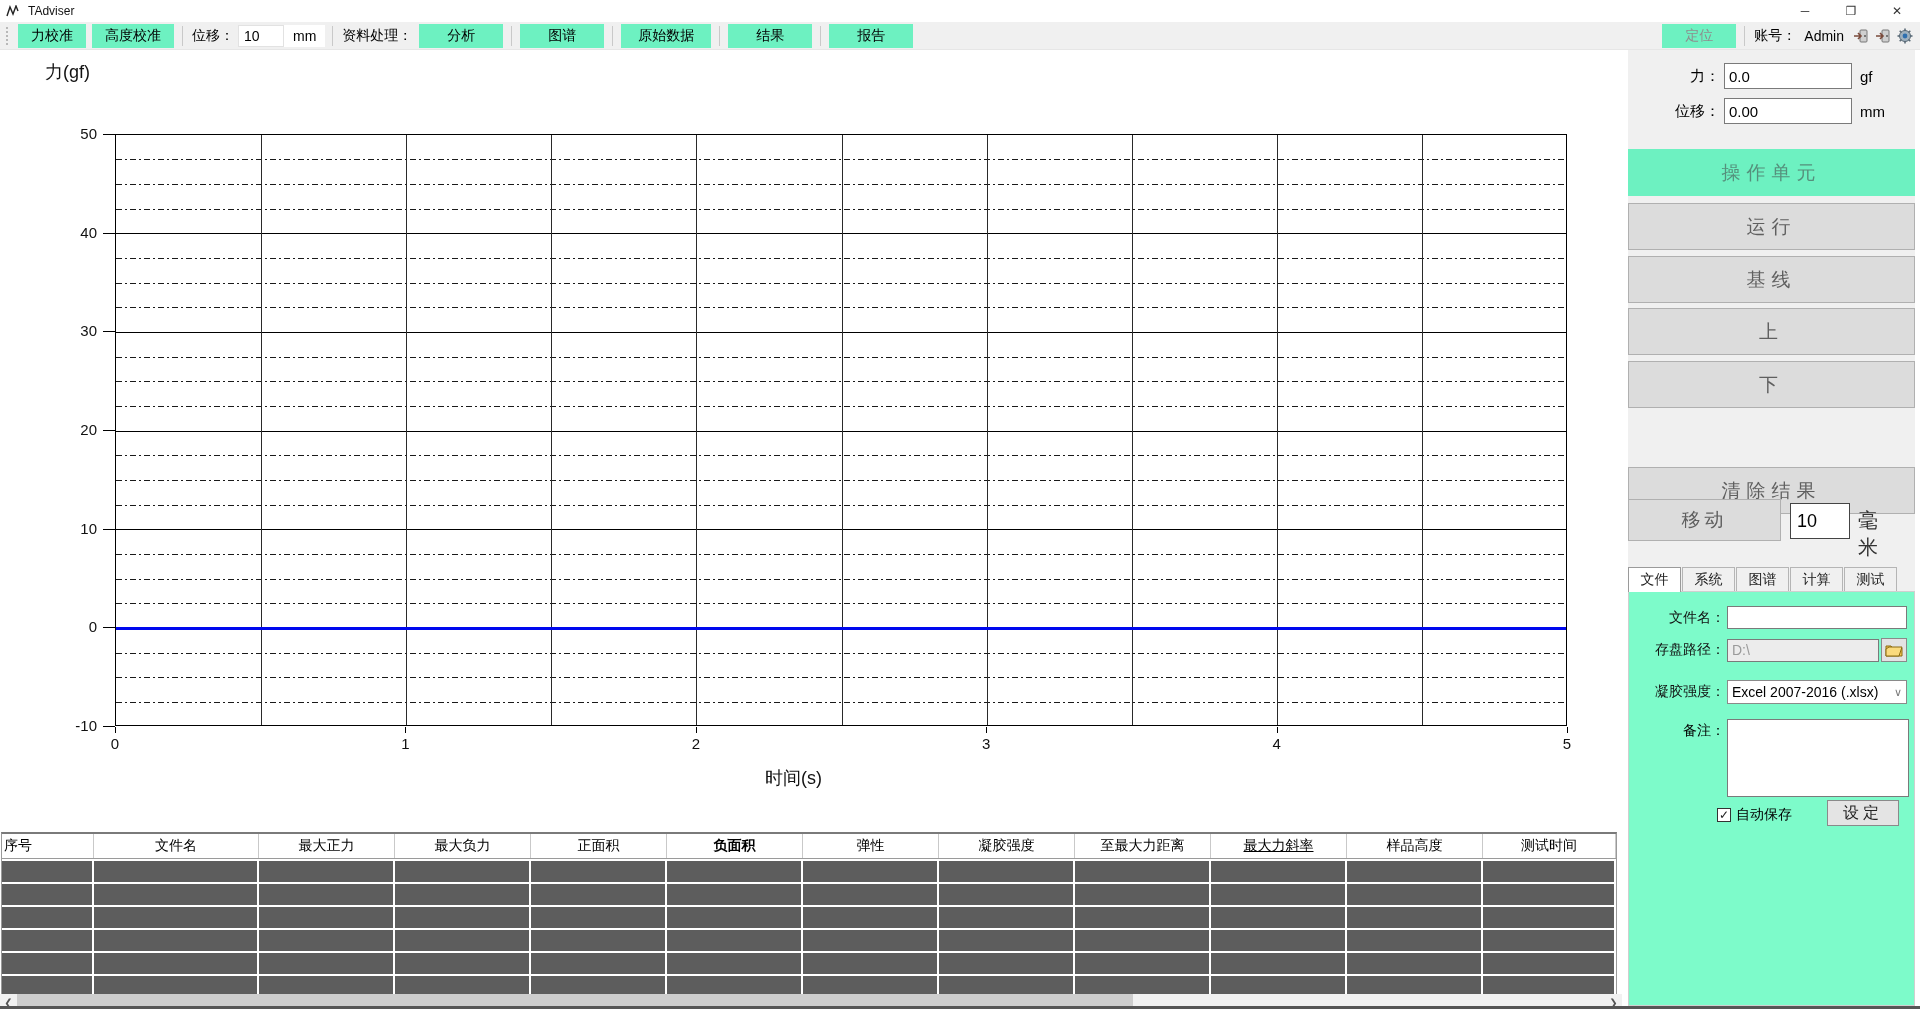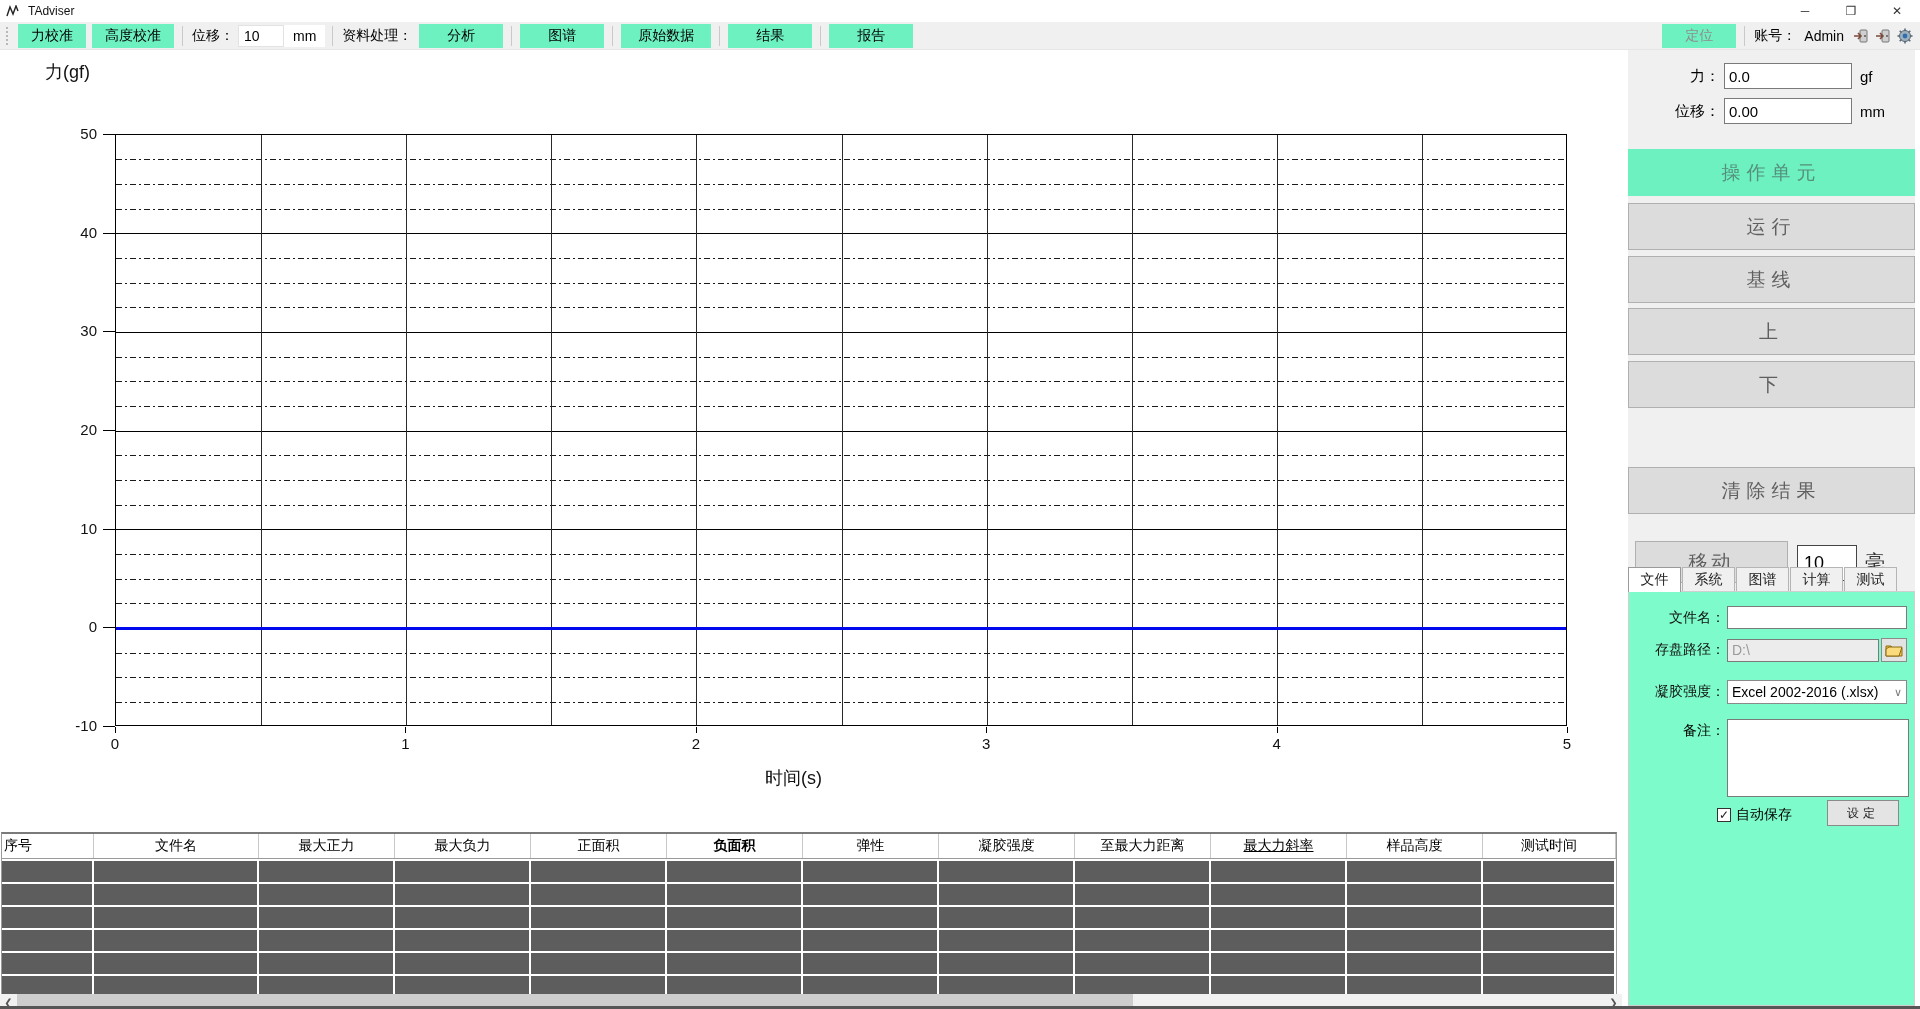--- a/index.html
+++ b/index.html
@@ -67,21 +67,21 @@
   .sidepanel{position:absolute;left:1628px;top:50px;width:287px;height:956px;background:var(--ui-gray);}
   .ro-row{position:absolute;left:0;width:287px;height:28px;display:flex;align-items:center;}
   .ro-label{width:92px;text-align:right;font-size:15px;}
   .ro-input{width:128px;height:26px;border:1px solid #7a7a7a;background:#fff;
             font-size:15px;padding:1px 4px;margin-left:4px;font-family:"Liberation Sans",sans-serif;}
   .ro-unit{font-size:15px;margin-left:8px;}
   .big-btn{position:absolute;left:0;width:287px;height:47px;background:#dcdcdc;border:1px solid #b0b0b0;
            display:flex;align-items:center;justify-content:center;font-family:"Liberation Serif",serif;
            font-size:19px;color:#5f5f5f;letter-spacing:6px;}
   .big-btn.green{background:var(--green);border-color:var(--green);color:#55907c;}
-  .move-row{position:absolute;left:0;top:491px;width:240px;height:42px;margin-left:7px;}
+  .move-row{position:absolute;left:0;top:449px;width:240px;height:42px;}
   .move-btn{position:absolute;left:0;top:0;width:153px;height:42px;background:#dcdcdc;border:1px solid #b0b0b0;
             display:flex;align-items:center;justify-content:center;font-family:"Liberation Serif",serif;
             font-size:19px;color:#5f5f5f;letter-spacing:4px;}
   .move-input{position:absolute;left:162px;top:4px;width:60px;height:36px;border:1px solid #444;
               font-size:18px;padding:2px 6px;font-family:"Liberation Sans",sans-serif;}
   .move-unit{position:absolute;left:230px;top:8px;font-family:"Liberation Serif",serif;font-size:20px;color:#333;}
   .tabs{position:absolute;left:0;top:517px;width:287px;height:24px;display:flex;}
   .tab{width:53px;height:24px;display:flex;align-items:center;justify-content:center;font-size:14px;
        background:var(--ui-gray);border:1px solid #b5b5b5;border-bottom:none;margin-right:1px;color:#222;}
   .tab.active{background:#fff;border-color:#9a9a9a;position:relative;z-index:2;height:25px;}
@@ -99,21 +99,21 @@
   .chev{color:#7a7a7a;font-size:11px;}
   .fp-note{position:absolute;left:98px;top:127px;width:182px;height:78px;border:1px solid #7a7a7a;
            background:#fff;resize:none;font-family:"Liberation Sans",sans-serif;font-size:13px;}
   .fp-note-label{position:absolute;left:0;top:130px;width:96px;text-align:right;font-size:14px;}
   .autosave{position:absolute;left:88px;top:214px;display:flex;align-items:center;}
   .checkbox{width:14px;height:14px;border:1px solid #333;background:#fff;display:flex;
             align-items:center;justify-content:center;font-size:12px;color:#222;}
   .autosave-label{font-size:14px;margin-left:5px;}
   .set-btn{position:absolute;left:198px;top:208px;width:72px;height:26px;background:#e4e4e4;
            border:1px solid #8a8a8a;display:flex;align-items:center;justify-content:center;
-           font-size:12px;letter-spacing:4px;color:#222;}
+           font-size:16px;letter-spacing:4px;color:#222;}
   .bottom-edge{position:absolute;left:0;bottom:0;width:1920px;height:3px;background:#565656;}
   .gap-strip{position:absolute;left:1622px;top:50px;width:6px;height:956px;background:#fff;}
   .right-strip{position:absolute;left:1915px;top:50px;width:5px;height:956px;background:#fff;}
 </style>
 </head>
 <body>
 
 <div class="titlebar">
   <span class="app-logo">
     <svg width="16" height="12" viewBox="0 0 16 12">
@@ -409,21 +409,21 @@
       <span class="folder-btn">
         <svg width="18" height="14" viewBox="0 0 18 14">
             <path d="M1 3 h5 l1.5 2 H17 v8 H1 z" fill="#f4c64e" stroke="#8a6a10"></path>
             <path d="M1 6 l3-2 h13 l-3 9 H1 z" fill="#fadb7e" stroke="#8a6a10"></path>
           </svg>
       </span>
     </div>
     <div class="fp-row" style="top:88px">
       <span class="fp-label">凝胶强度：</span>
       <span class="fp-select">
-        <span>Excel 2002-2016 (.xlsx)</span>
+        <span>Excel 2007-2016 (.xlsx)</span>
         <span class="chev">∨</span>
       </span>
     </div>
     <span class="fp-note-label">备注：</span>
     <textarea class="fp-note" style=""></textarea>
     <div class="autosave">
       <span class="checkbox">✓</span>
       <span class="autosave-label">自动保存</span>
     </div>
     <div class="set-btn">设定</div>

